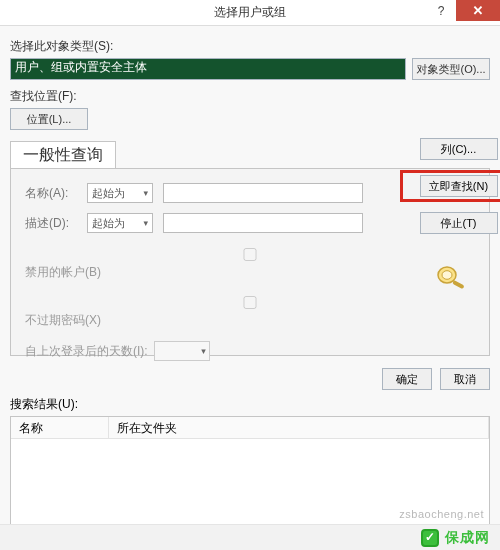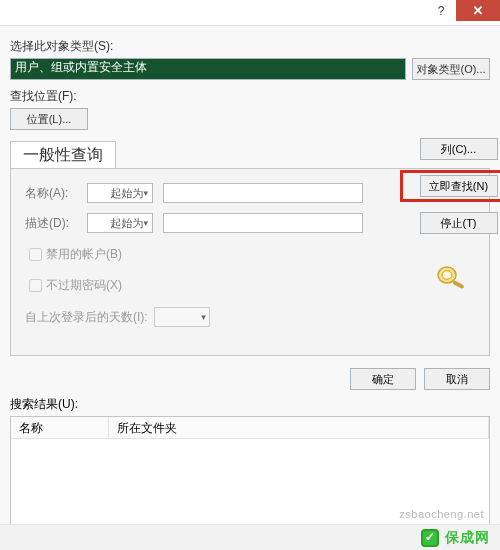--- a/index.html
+++ b/index.html
@@ -24,29 +24,29 @@
   .tab-body { border:1px solid #c5c5c5; background:#f4f4f4; padding:14px 14px 10px 14px; height:188px; position:relative; }
 
   .right-col { position:absolute; right:10px; top:138px; width:78px; display:flex; flex-direction:column; gap:10px; align-items:center; }
   .right-col .side-btn { width:78px;margin-left:15px; }
   .highlight-box { border:3px solid #d82a1f; padding:2px; }
   .magnifier { margin-top:20px; width:36px; height:26px; position:relative; }
   .magnifier svg { width:36px; height:26px; }
 
   .form-row { display:flex; align-items:center; margin-bottom:10px; }
   .form-row .lbl { width:62px; color:#777; }
-  .form-row .sel { width:66px; height:20px; border:1px solid #bbb; background:#fff; font-size:11px; display:flex; align-items:center; justify-content:flex-end; padding:0 4px; color:#555; }
+  .form-row .sel { width:66px; height:20px; border:1px solid #bbb; background:#fff; font-size:11px; display:flex; align-items:center; justify-content:space-between; padding:0 4px; color:#555; }
   .form-row .txt { margin-left:10px; width:200px; height:20px; border:1px solid #bbb; background:#fff; }
-  .chk-row { display:flex; align-items:center; margin:12px 0; color:#9a9a9a; }
+  .chk-row { display:flex; margin:12px 0; color:#9a9a9a;flex-direction:column; }
   .chk-row input { margin-right:4px; }
   .lastlogin-row { display:flex; align-items:center; margin-top:10px; color:#9a9a9a; }
   .lastlogin-row .sel { margin-left:6px; width:56px; height:20px; border:1px solid #ccc; background:#f7f7f7; display:flex; align-items:center; justify-content:flex-end; padding:0 3px; }
 
   .dlg-btns { display:flex; justify-content:flex-end; gap:8px; margin:6px 10px 4px 0; }
-  .dlg-btns .side-btn { width:66px; }
+  .dlg-btns .side-btn { width:50px; }
 
   .results-label { margin:6px 0 3px 10px; font-size:12px; }
   .results { margin:0 10px 0 10px; border:1px solid #c5c5c5; background:#fff; height:135px; }
   .results-header { display:flex; border-bottom:1px solid #e3e3e3; background:#fafafa; height:22px; }
   .results-header .col { padding:3px 8px; font-size:12px; border-right:1px solid #e3e3e3; }
   .col1 { width:98px; }
   .col2 { flex:1; }
 
   .watermark { position:absolute; right:16px; bottom:30px; font-size:11px; color:#b9b9b9; letter-spacing:0.5px; }
   .brand-bar { position:absolute; left:0; right:0; bottom:0; height:26px; background:#f2f2f2; display:flex; align-items:center; justify-content:flex-end; padding-right:10px; gap:6px; border-top:1px solid #e5e5e5; }
@@ -54,20 +54,21 @@
   .brand-ico::after { content:"✓"; color:#fff; font-size:12px; position:absolute; left:2px; top:-1px; font-weight:bold; }
   .brand-txt { font-size:14px; font-weight:bold; letter-spacing:1px; }
   .brand-txt .g { color:#3cbf3c; }
 
   .chev { font-size:9px; color:#666; }
 </style>
 </head>
 <body>
 
 <div class="titlebar">
+  <span class="title">选择用户或组</span>
   <div class="winbtns">
     <div class="winbtn">?</div>
     <div class="winbtn close">✕</div>
   </div>
 </div>
 
 <div class="body">
 
   <div class="section-label">选择此对象类型(S):</div>
   <div class="row">

